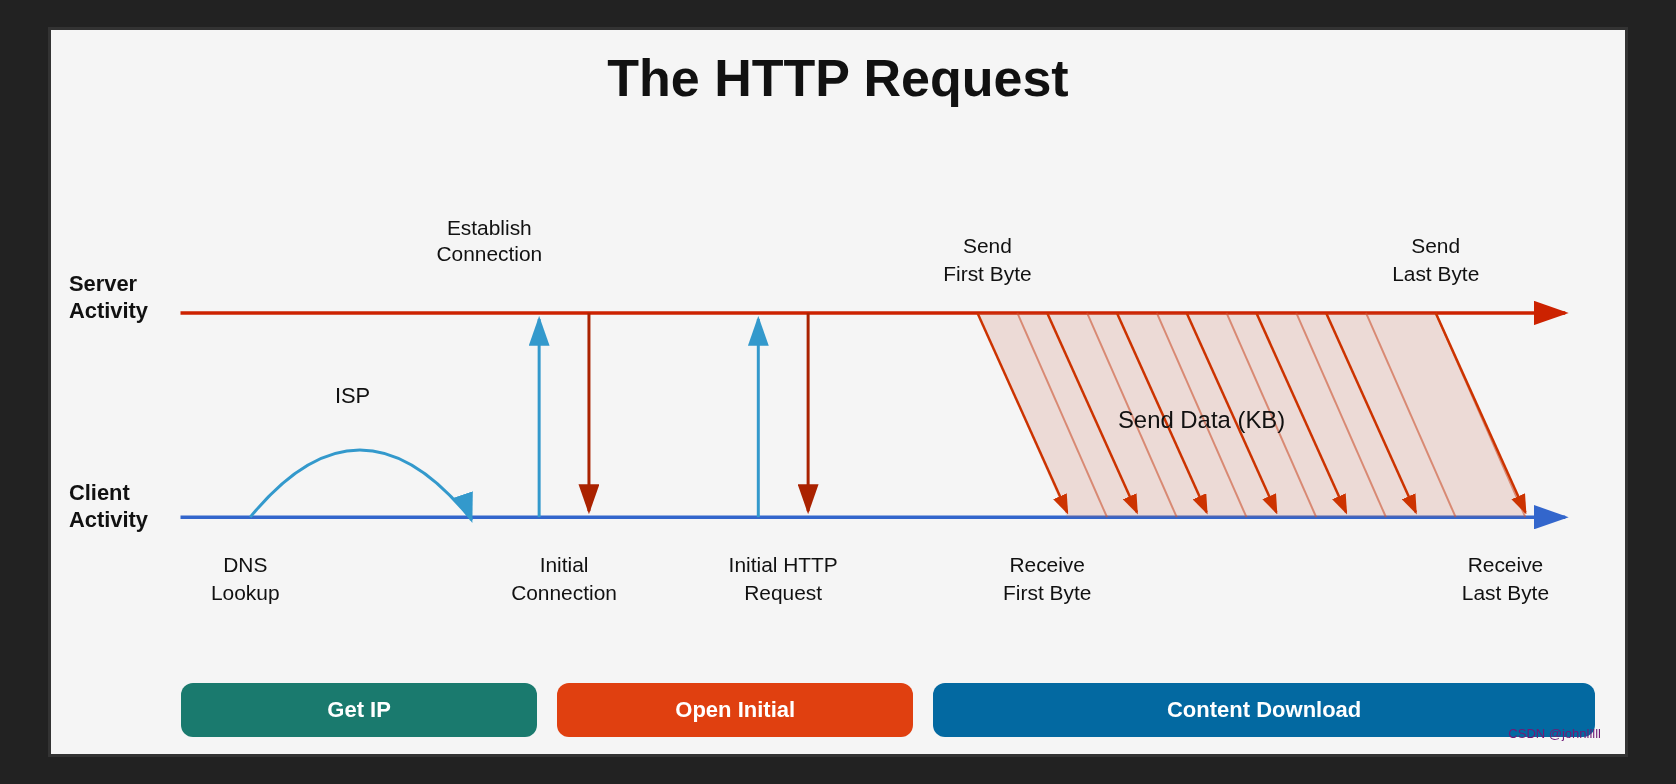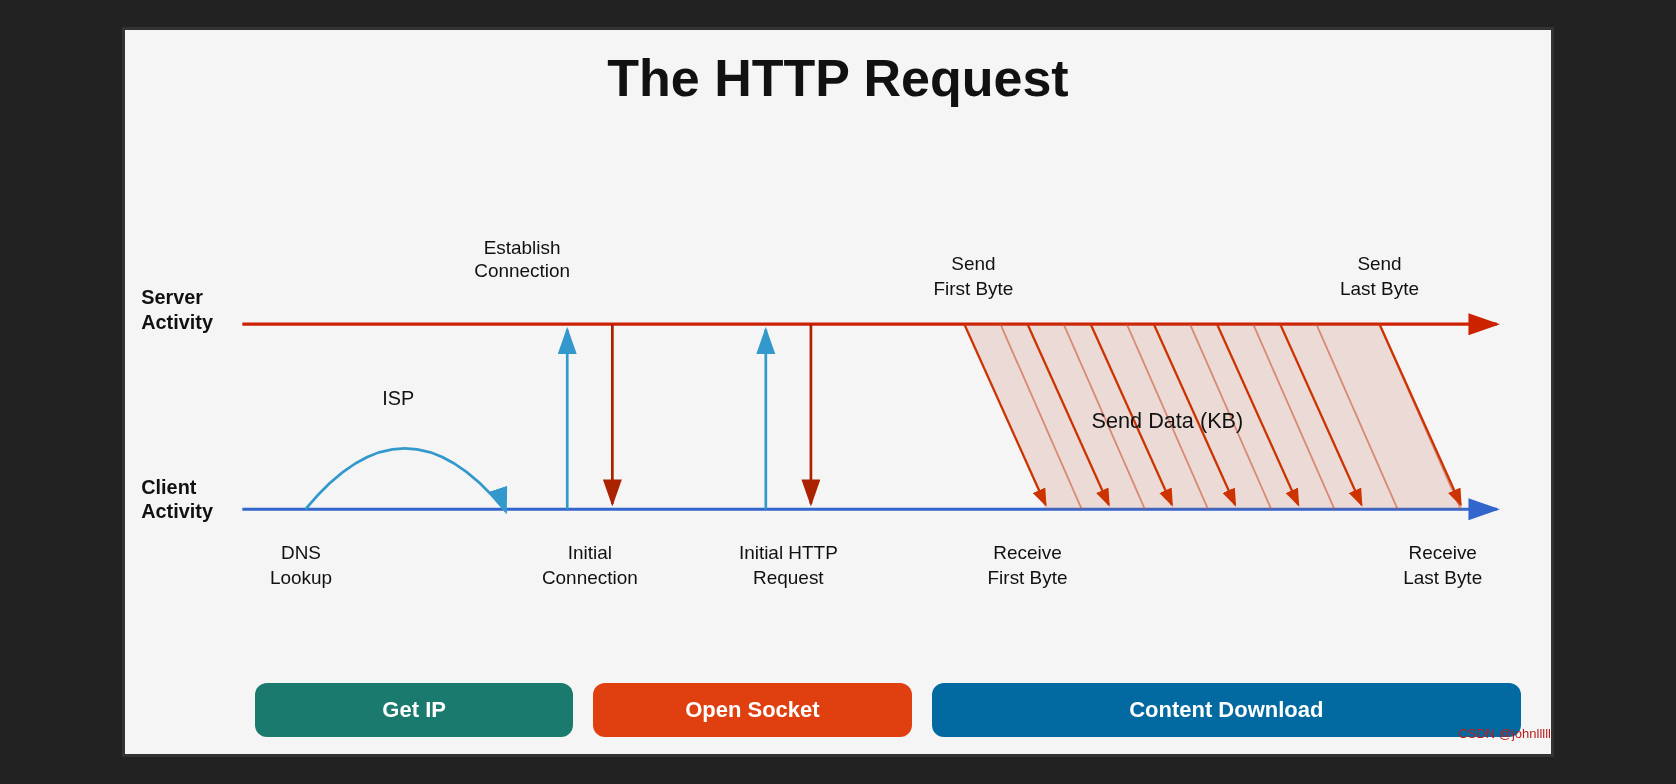--- a/index.html
+++ b/index.html
@@ -7,21 +7,21 @@
       background: #222;
       display: flex;
       justify-content: center;
       align-items: center;
       min-height: 100vh;
       font-family: Arial, sans-serif;
     }
     .diagram-container {
       background: #f5f5f5;
       border: 3px solid #333;
-      width: 1432px;
+      width: 1580px;
       height: 730px;
       position: relative;
       overflow: hidden;
     }
     .title {
       text-align: center;
       font-size: 52px;
       font-weight: 900;
       color: #111;
       padding-top: 18px;
@@ -46,23 +46,23 @@
       font-weight: bold;
       text-align: center;
       padding: 14px 10px;
       display: flex;
       align-items: center;
       justify-content: center;
     }
     .attribution {
       position: absolute;
       bottom: 6px;
-      right: 0;
+      right: 24px;
       font-size: 13px;
-      color: #b91c1c;
+      color: #701a75;
     }
   </style>
 </head>
 <body>
 
 <div class="diagram-container">
   <div class="title">The HTTP Request</div>
 
   <div class="diagram-area">
     <svg class="main-svg" viewBox="0 0 1580 620">
@@ -156,19 +156,19 @@
       <text x="1000" y="450" font-size="21" font-family="Arial" fill="#111" text-anchor="middle">Receive</text>
       <text x="1000" y="478" font-size="21" font-family="Arial" fill="#111" text-anchor="middle">First Byte</text>
 
       <text x="1460" y="450" font-size="21" font-family="Arial" fill="#111" text-anchor="middle">Receive</text>
       <text x="1460" y="478" font-size="21" font-family="Arial" fill="#111" text-anchor="middle">Last Byte</text>
 
     </svg>
 
     <div style="position:absolute; bottom: 10px; left: 130px; right: 30px; display: flex; gap: 20px; align-items: center;">
       <div class="wf-btn" style="background:#1a7a6e; flex: 1.1;">Get IP</div>
-      <div class="wf-btn" style="background:#e04010; flex: 1.1;">Open Socket</div>
+      <div class="wf-btn" style="background:#e04010; flex: 1.1;">Open Initial</div>
       <div class="wf-btn" style="background:#0369a1; flex: 2.1;">Content Download</div>
     </div>
 
     <div class="attribution">CSDN @johnlllll</div>
   </div>
 </div>
 
 </body></html>

